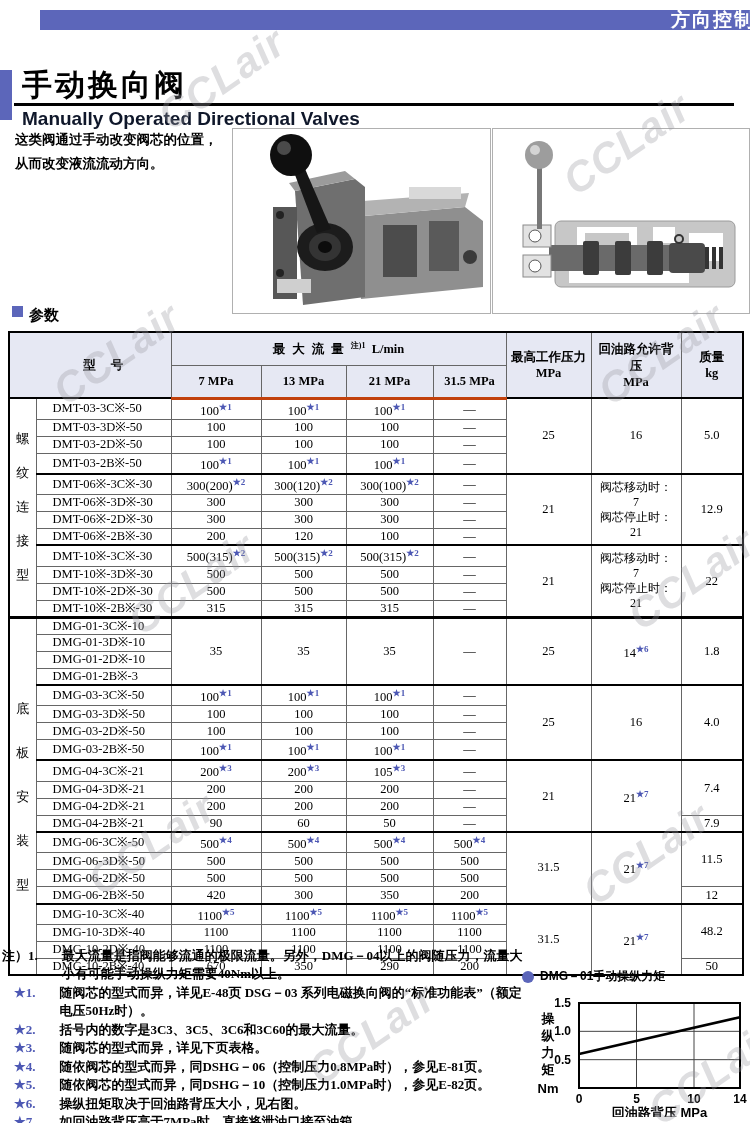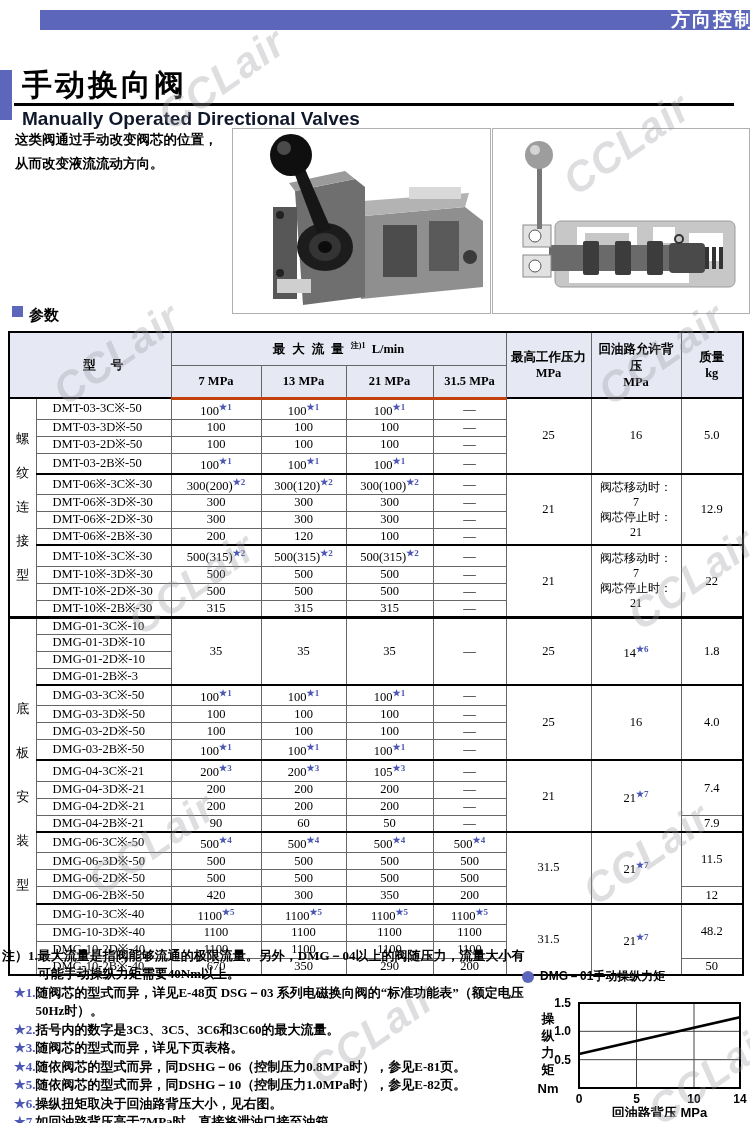--- a/index.html
+++ b/index.html
@@ -47,21 +47,21 @@
   tr.group-start td{border-top:2.5px solid #000;}
   tr.cat-start td{border-top:3.5px solid #000;}
   sup.star{color:#4d58b4;font-size:9px;font-weight:bold;vertical-align:super;letter-spacing:0;}
   .bp-lines{font-size:12px;line-height:15px;}
   .ls6{letter-spacing:7px;}
   .ls3{letter-spacing:6px;margin-left:32px;}
   sup.note-ref{font-size:8px;vertical-align:super;}
   
   #notes{position:absolute;left:2px;top:947px;width:528px;z-index:2;font-size:13px;font-weight:bold;
          line-height:1.42;}
-  .note{display:flex;}
+  .note{display:flex;gap:24px;}
   .note .mk{flex:0 0 auto;white-space:pre;}
   .note.star{margin-left:12px;}
   .note .mk.blue{color:#4d58b4;}
   
   #chart-area{position:absolute;left:522px;top:968px;width:228px;height:152px;z-index:2;}
   .chart-title{display:flex;align-items:center;font-family:"Liberation Sans",sans-serif;
                font-weight:bold;font-size:12px;}
   .chart-bullet{width:12px;height:12px;border-radius:50%;background:#5c66ba;margin-right:6px;flex:0 0 auto;}
   svg text{font-family:"Liberation Sans",sans-serif;}
 </style>

